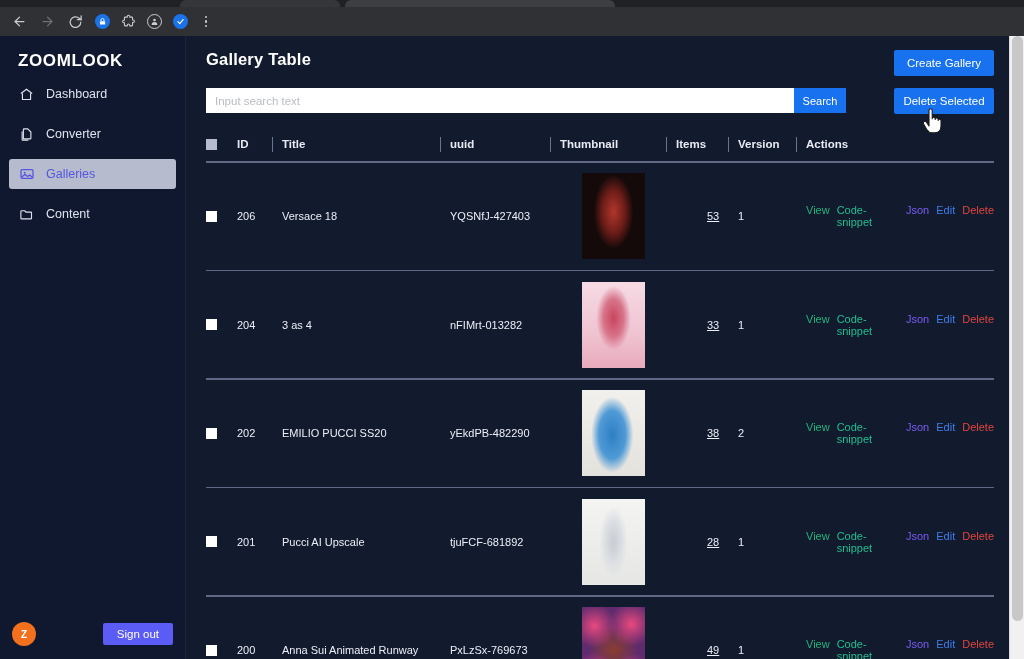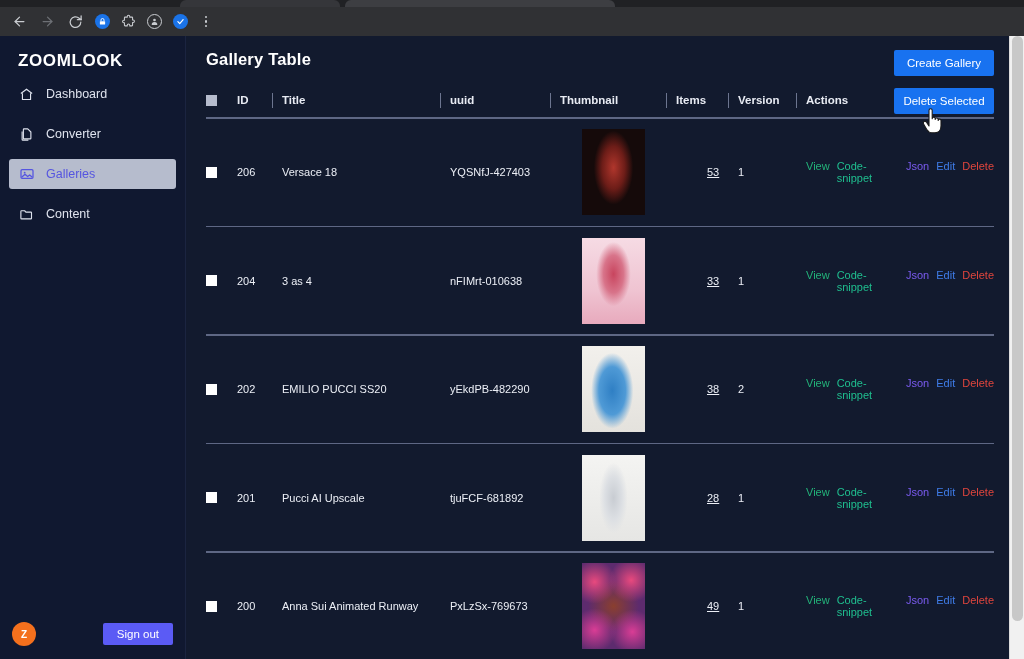--- a/index.html
+++ b/index.html
@@ -282,20 +282,24 @@
   </div>
 
   <div id="main">
     <div id="page-title">Gallery Table</div>
 
     <div id="top-actions">
       <button class="blue-btn" id="create-gallery-btn">Create Gallery</button>
       <button class="blue-btn" id="delete-selected-btn">Delete Selected</button>
     </div>
 
+    <div id="search-row">
+      <input id="search-input" placeholder="Input search text" style="">
+      <button id="search-btn">Search</button>
+    </div>
 
     <div id="table">
       <div class="thead">
         <div class="c-check">
             <span class="chk head"></span>
           </div>
         <div class="c-id hcell">ID</div>
         <div class="vline"></div>
         <div class="c-title hcell">Title</div>
         <div class="vline"></div>
@@ -341,21 +345,21 @@
           </div>
           <div class="row-sep"></div>
           <div class="trow">
             <div class="c-check">
               <span class="chk"></span>
             </div>
             <div class="c-id">204</div>
             <div class="vline" style="visibility:hidden"></div>
             <div class="c-title">3 as 4</div>
             <div class="vline" style="visibility:hidden"></div>
-            <div class="c-uuid">nFIMrt-010638</div>
+            <div class="c-uuid">nFIMrt-013282</div>
             <div class="vline" style="visibility:hidden"></div>
             <div class="c-thumb">
               <span class="thumb">
                 <span class="thumb-inner" style="background:#f2c9d6;background-image:radial-gradient(ellipse 38% 52% at 50% 42%, #c8455e 0%, #d8748a 42%, rgba(242,201,214,0) 72%), linear-gradient(180deg,#f6dbe4 0%,#efc3d1 62%,#e8aabd 100%);"></span>
               </span>
             </div>
             <div class="vline" style="visibility:hidden"></div>
             <div class="c-items"><span class="items-link">33</span></div>
             <div class="vline" style="visibility:hidden"></div>
             <div class="c-version">1</div>

